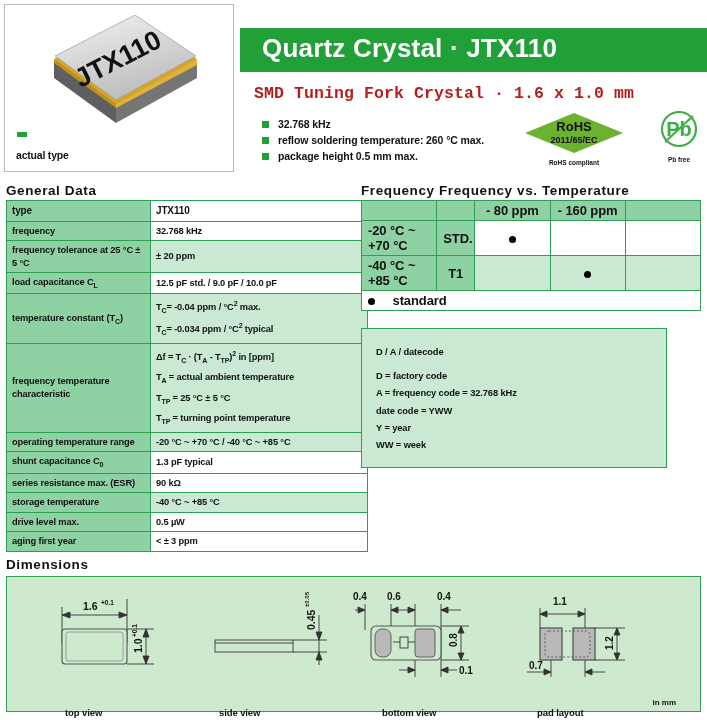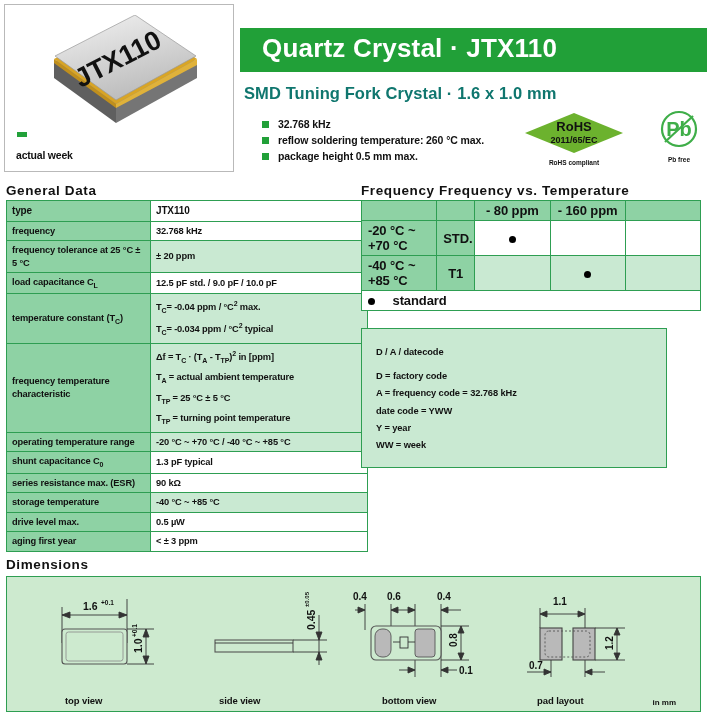--- a/index.html
+++ b/index.html
@@ -31,23 +31,24 @@
 
   #green-bar {
     position:absolute; left:240px; top:28px; right:0; height:44px;
     background:#21a038;
   }
   #green-bar .title {
     color:#fff; font-size:26px; font-weight:bold; letter-spacing:.2px;
     padding:5px 0 0 22px; white-space:nowrap;
   }
   #subtitle {
-    position:absolute; left:244px; top:84px;
-    font-size:16.5px; font-weight:bold; color:#0f766e; letter-spacing:.1px;
+    position:absolute; left:254px; top:84px;
+    font-size:16.5px; font-weight:bold; color:#b91c1c; letter-spacing:.1px;
     white-space:nowrap;
+    font-family:Liberation Mono, monospace;
   }
 
   #bullets { position:absolute; left:262px; top:118px; }
   .bullet-row { display:flex; align-items:flex-start; margin-bottom:4px; }
   .bullet-sq { width:7px; height:7px; background:#21a038; margin:3px 9px 0 0; flex:none; }
   .bullet-tx { font-size:10.5px; font-weight:bold; color:#111; letter-spacing:-.1px; white-space:nowrap; }
 
   #rohs { position:absolute; left:524px; top:112px; width:100px; text-align:center; }
   #rohs-sub { font-size:6.5px; font-weight:bold; color:#111; margin-top:1px; }
   #pbfree { position:absolute; left:655px; top:108px; width:48px; text-align:center; }
@@ -112,21 +113,21 @@
   #mark-list { margin-top:14px; }
   #mark-list .line { margin-bottom:7px; }
 
   
   #dim-head { position:absolute; left:6px; top:557px; }
   #dim-box {
     position:absolute; left:6px; top:576px; width:695px; height:136px;
     background:#cdeacf; border:1px solid #2e9e52;
   }
   .view-label {
-    position:absolute; font-size:9.5px; font-weight:bold; color:#111; letter-spacing:-.1px;
+    position:absolute; font-size:9.5px; font-weight:bold; color:#111; letter-spacing:-.1px;margin-top:12px;
   }
   #in-mm { position:absolute; right:24px; bottom:4px; font-size:8px; font-weight:bold; color:#111; }
 </style>
 </head>
 <body>
 
 <div id="top">
 
   <div id="photo-box">
     <div id="crystal-wrap">
@@ -149,21 +150,21 @@
 
         <polygon points="27,44 108,2 170,44 89,89" fill="#d9a525"></polygon>
         <polygon points="27,44 27,48 89,93 89,89" fill="#c08f1c"></polygon>
         <polygon points="89,89 89,93 170,50 170,44" fill="#e0b23a"></polygon>
 
         <polygon points="28,41 108,0 169,41 89,85" fill="url(#topf)" stroke="#9a9a9a" stroke-width="0.7"></polygon>
         <text x="95" y="52" fill="#111" font-family="'Liberation Sans',sans-serif" font-size="27" font-weight="bold" text-anchor="middle" transform="rotate(-27 95 52)">JTX110</text>
       </svg>
     </div>
     <div id="actual-size-mark"></div>
-    <div id="actual-size-label">actual week</div>
+    <div id="actual-size-label">actual type</div>
   </div>
 
   <div id="green-bar">
     <div class="title">Quartz Crystal · JTX110</div>
   </div>
 
   <div id="subtitle">SMD Tuning Fork Crystal · 1.6 x 1.0 mm</div>
 
   <div id="bullets">
     <div class="bullet-row">

